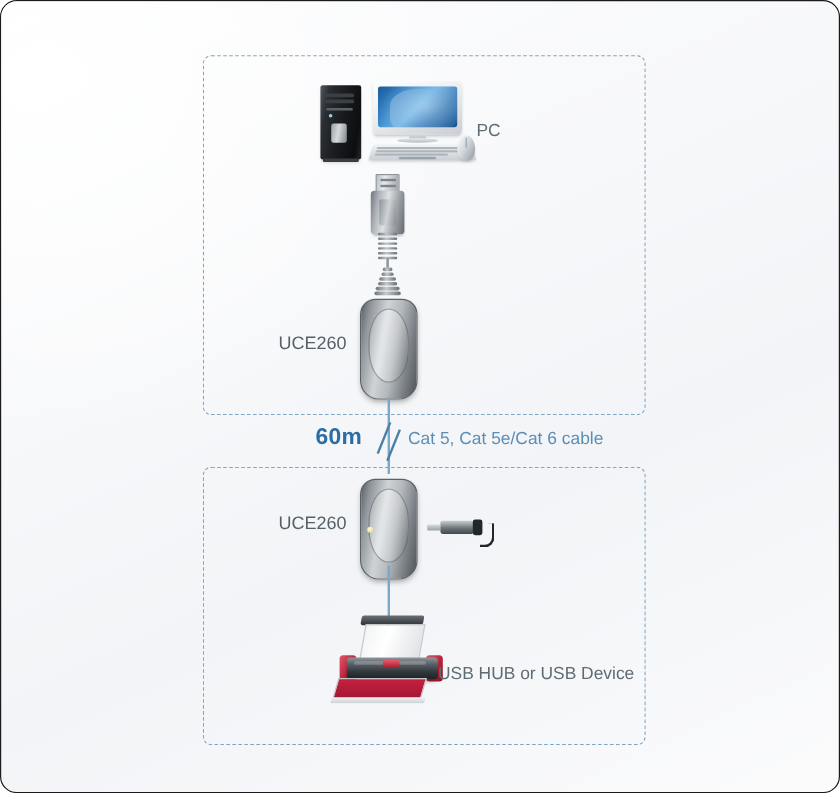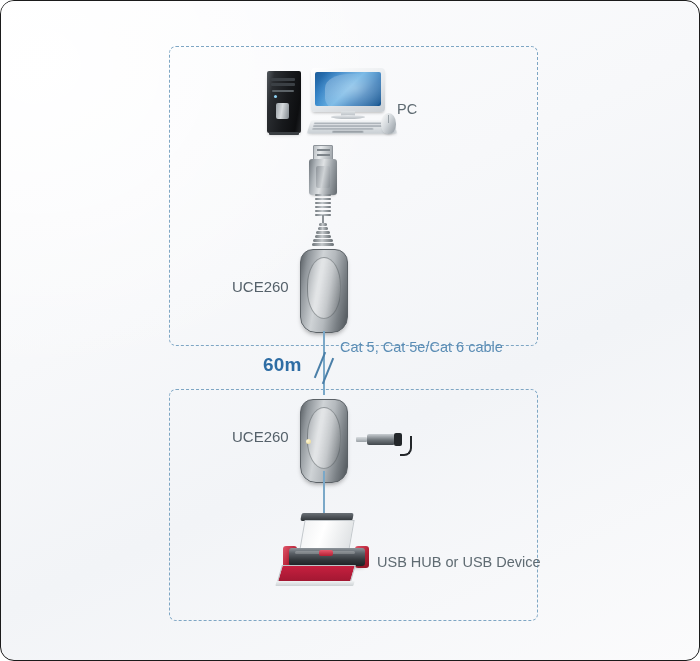--- a/index.html
+++ b/index.html
@@ -23,27 +23,27 @@
     position:absolute;box-sizing:border-box;
     border:1px dashed #7ea6c4;border-radius:7px;background:transparent;
   }
   #box-top{left:168px;top:45px;width:369px;height:300px;}
   #box-bottom{left:168px;top:388px;width:369px;height:232px;}
 
   .label{position:absolute;color:#5f6b72;font-size:14.5px;white-space:nowrap;}
   #label-pc{left:396px;top:100px;}
   #label-uce-top{left:231px;top:277px;font-size:15px;color:#55616a;}
   #label-uce-bottom{left:231px;top:427px;font-size:15px;color:#55616a;}
-  #label-usbdev{left:364px;top:553px;padding-left:12px;}
+  #label-usbdev{left:364px;top:553px;}
 
   #label-60m{
     position:absolute;left:262px;top:353px;font-size:19px;font-weight:bold;color:#2e6da4;letter-spacing:.2px;
   }
   #label-cat{
-    position:absolute;left:339px;top:338px;font-size:14.5px;color:#5b8db5;white-space:nowrap;
+    position:absolute;left:339px;top:357px;font-size:14.5px;color:#5b8db5;white-space:nowrap;
   }
 
   
   .cable{position:absolute;background:#7aa8c8;}
   #cable-mid{left:322px;top:330px;width:2px;height:64px;}
   #cable-low{left:322px;top:470px;width:2px;height:56px;}
 
   #cablebreak{position:absolute;left:313px;top:350px;width:22px;height:36px;}
   #cablebreak span{position:absolute;width:2px;height:28px;background:#4a7fa8;transform:rotate(22deg);}
   #cablebreak span.a{left:5px;top:0px;}

